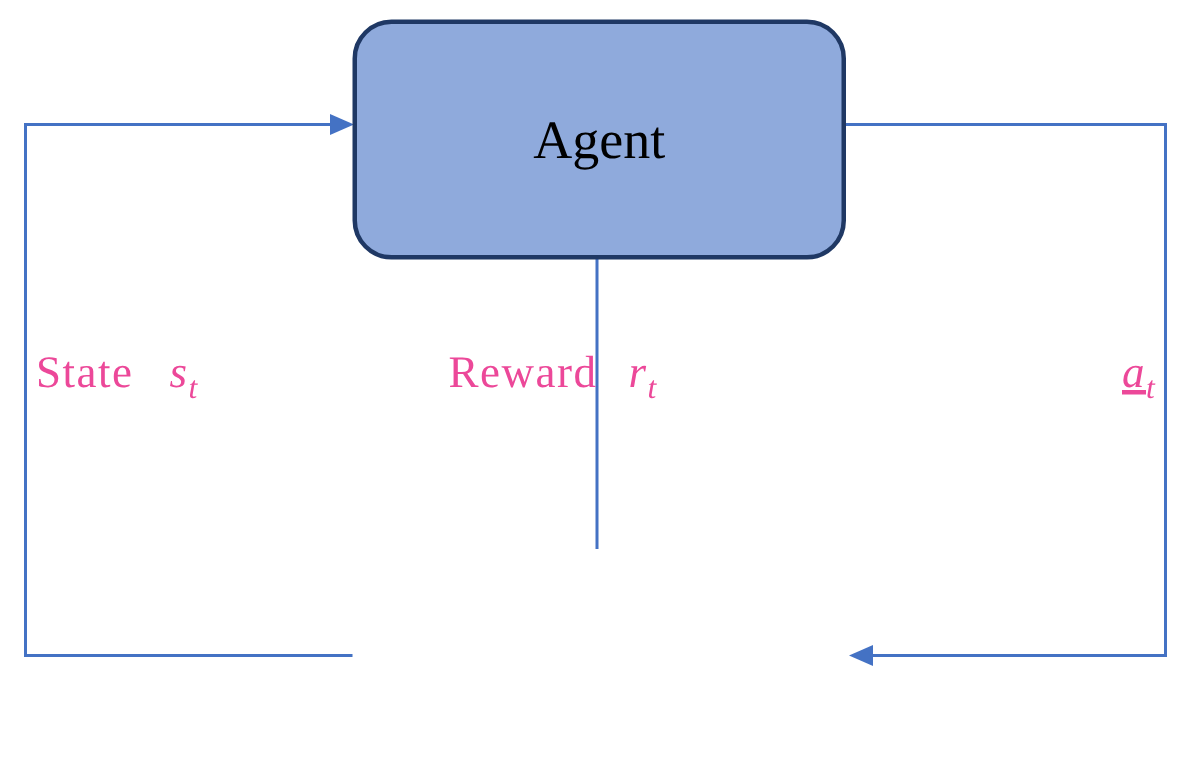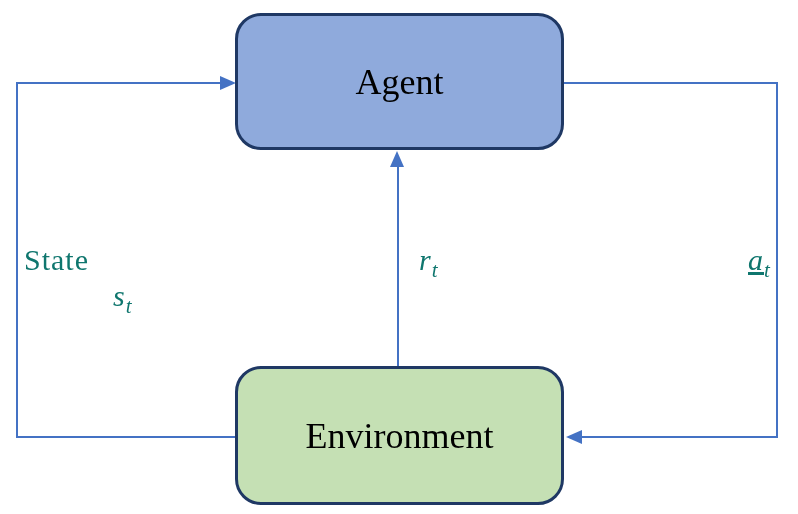--- a/index.html
+++ b/index.html
@@ -19,21 +19,21 @@
     position: absolute;
     box-sizing: border-box;
     border: 3px solid #1F3864;
     border-radius: 26px;
     display: flex;
     align-items: center;
     justify-content: center;
     font-size: 36px;
     color: #000000;
   }
-  .node-agent { left: 235px; top: 13px; width: 329px; height: 137px; }
+  .node-agent { left: 235px; top: 13px; width: 329px; height: 160px; }
   .node-environment { left: 235px; top: 366px; width: 329px; height: 139px; }
 
   
   .line { position: absolute; }
   .line.h { height: 2px; }
   .line.v { width: 2px; }
   .l-state-v      { left: 16px;  top: 82px;  height: 356px; }
   .l-state-top    { left: 16px;  top: 82px;  width: 204px; }
   .l-state-bottom { left: 16px;  top: 436px; width: 219px; }
   .l-action-top   { left: 564px; top: 82px;  width: 214px; }
@@ -58,29 +58,29 @@
   .ah-up {
     left: 390px; top: 151px;
     border-left: 7px solid transparent;
     border-right: 7px solid transparent;
     border-bottom: 16px solid #4472C4;
   }
 
   
   .edge-word, .edge-var {
     position: absolute;
-    top: 243px;
+    top: 232px;
     font-size: 30px;
     letter-spacing: 1px;
-    color: #0f766e;
+    color: #ec4899;
     white-space: nowrap;
     line-height: 34px;
   }
   .w-state  { left: 24px; }
-  .v-state  { left: 113px; margin-top: 36px; }
+  .v-state  { left: 113px; }
   .w-reward { left: 299px; }
   .v-reward { left: 419px; }
   .w-action { left: 637px; }
   .v-action { left: 748px; text-decoration: underline; }
   .edge-var i { font-style: italic; }
   .edge-var sub {
     font-size: 21px;
     font-style: italic;
     letter-spacing: 0;
     line-height: 0;
@@ -100,24 +100,22 @@
   <div class="line v l-action-v" style="background-color: rgb(68, 114, 196);"></div>
   <div class="line h l-action-bottom" style="background-color: rgb(68, 114, 196);"></div>
   <div class="arrowhead ah-left" style="border-right-color: rgb(68, 114, 196);"></div>
 
   <div class="line v l-reward-v" style="background-color: rgb(68, 114, 196);"></div>
   <div class="arrowhead ah-up" style="border-bottom-color: rgb(68, 114, 196);"></div>
 
   <div class="node node-agent" style="background-color: rgb(143, 170, 220); border-color: rgb(31, 56, 100);">
     <span>Agent</span>
   </div>
-  <div class="node node-environment" style="background-color: rgb(197, 224, 180); border-color: rgb(31, 56, 100);">
-    <span>Environment</span>
-  </div>
 
   <span class="edge-word w-state">State</span>
   <span class="edge-var v-state"><i>s</i><sub>t</sub></span>
 
+  <span class="edge-word w-reward">Reward</span>
   <span class="edge-var v-reward"><i>r</i><sub>t</sub></span>
 
   <span class="edge-var v-action"><i>a</i><sub>t</sub></span>
 
 </div>
 
 </body></html>

